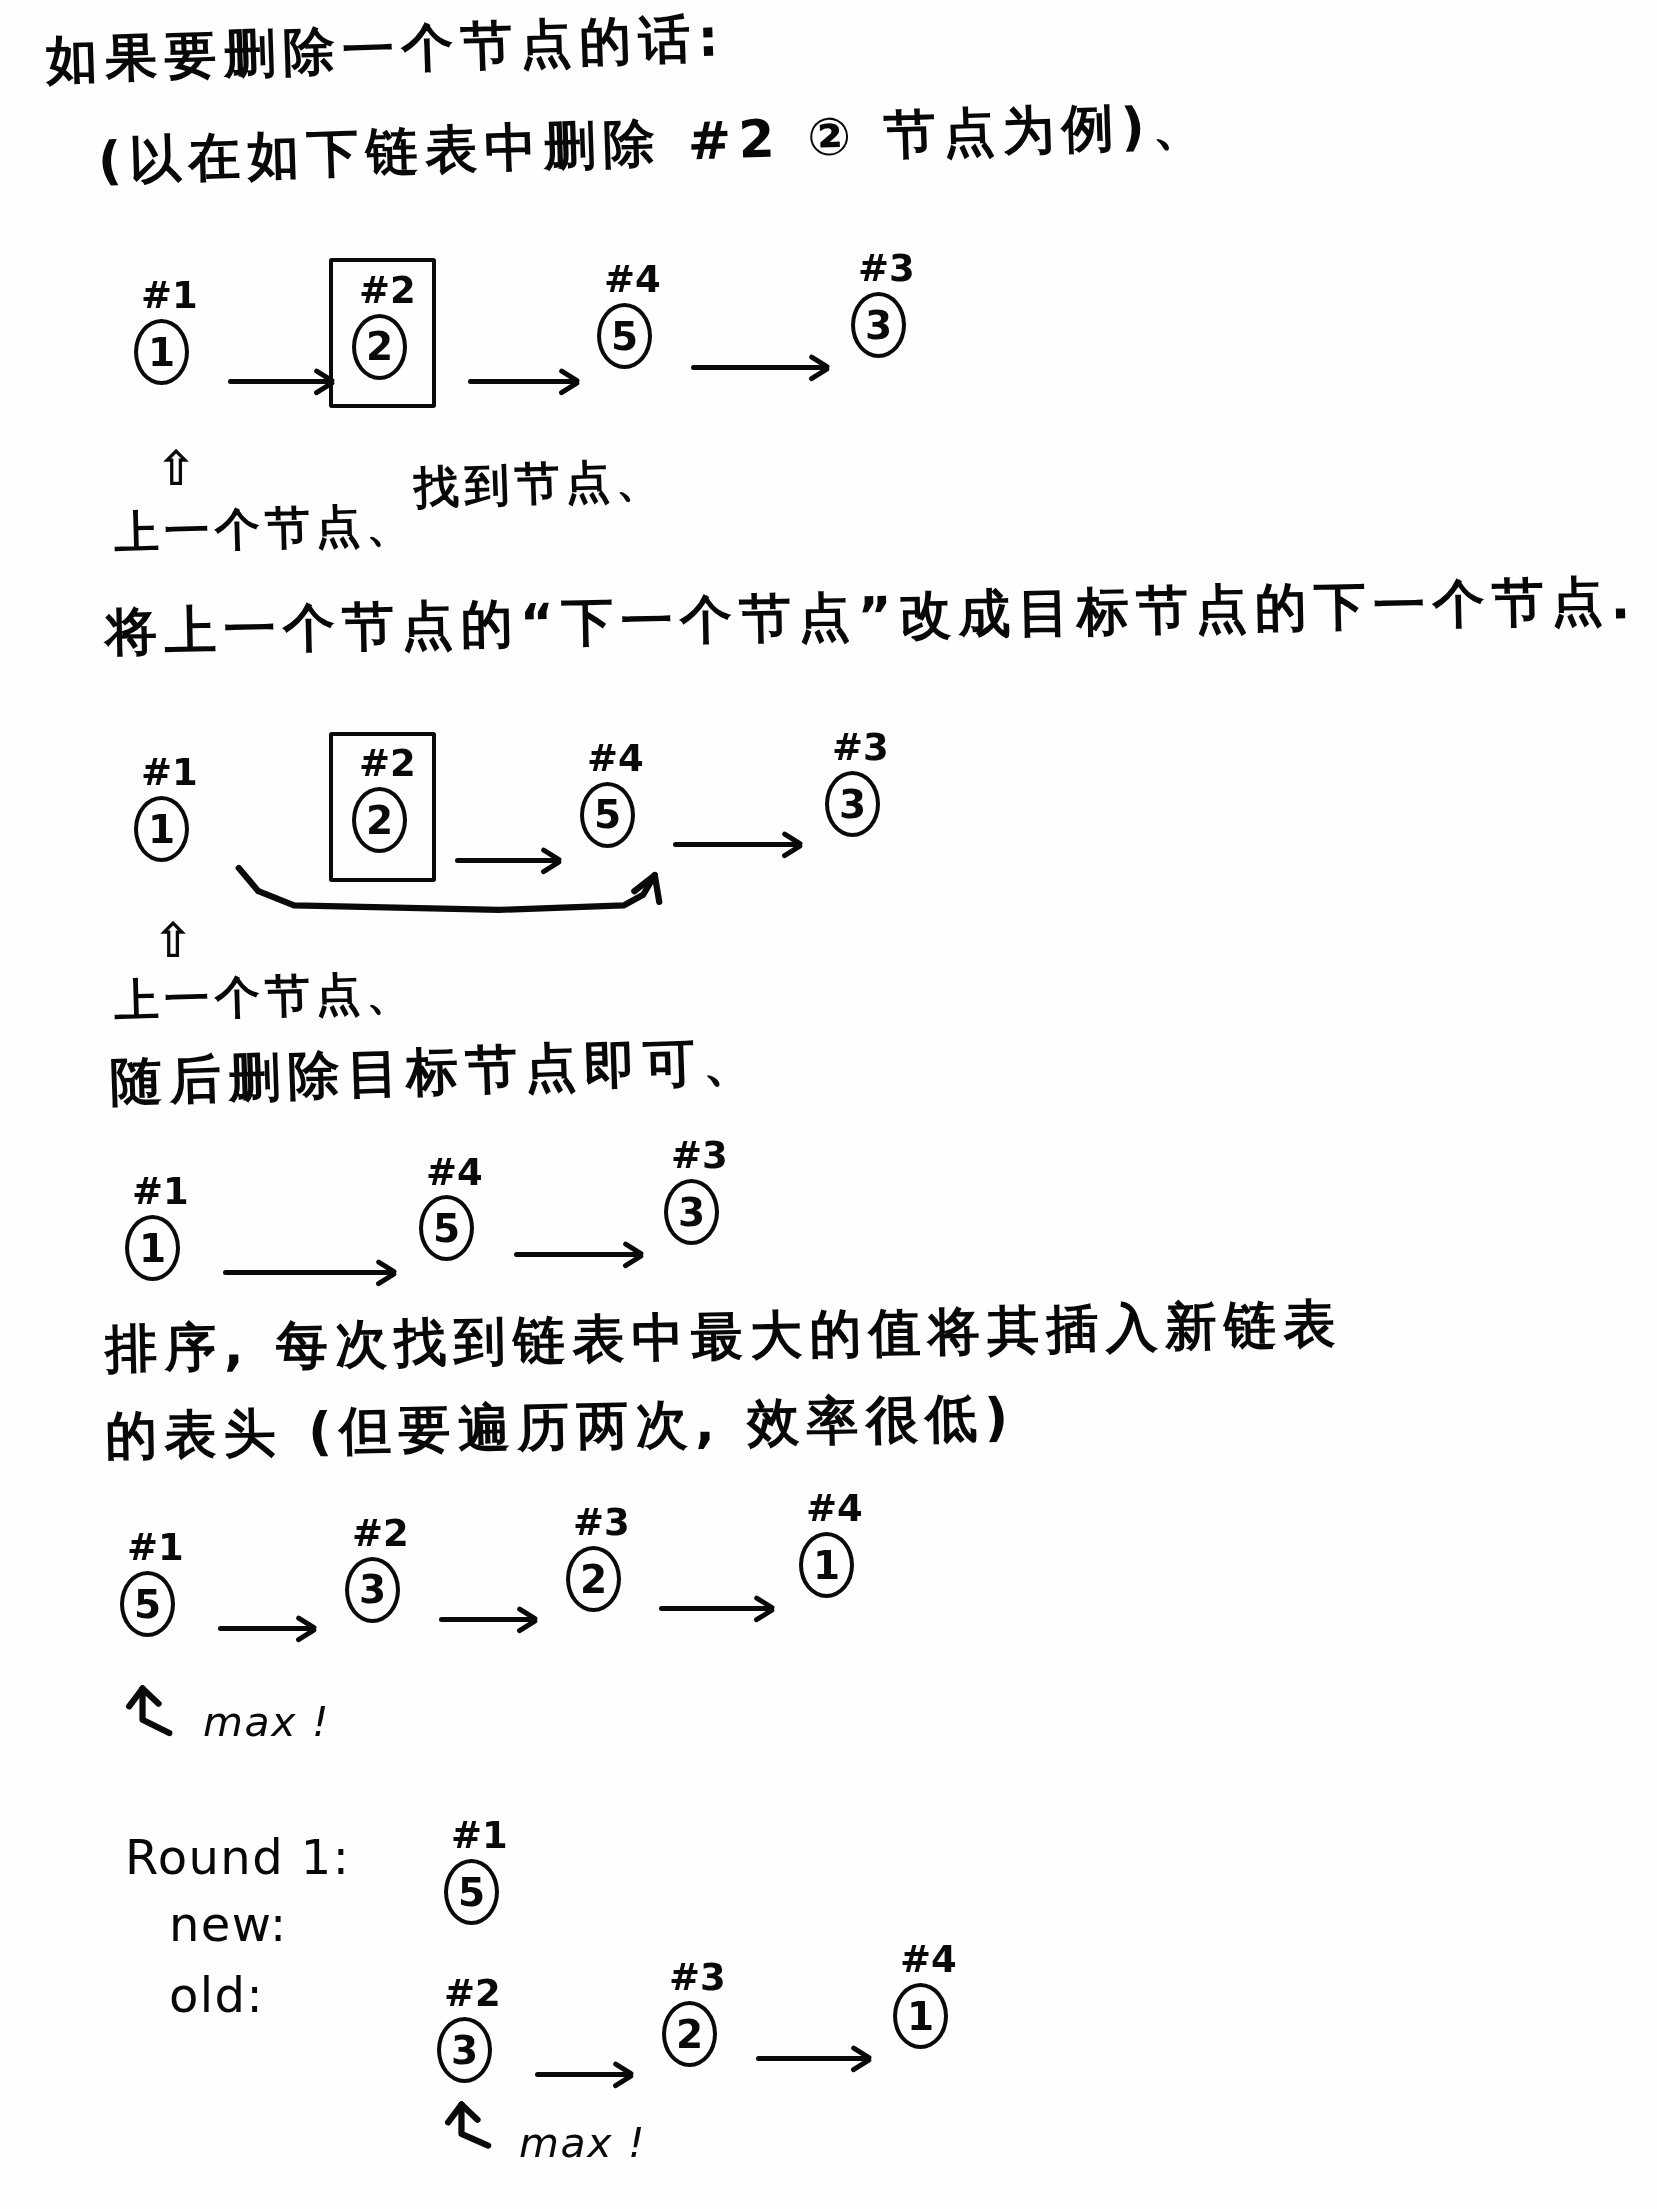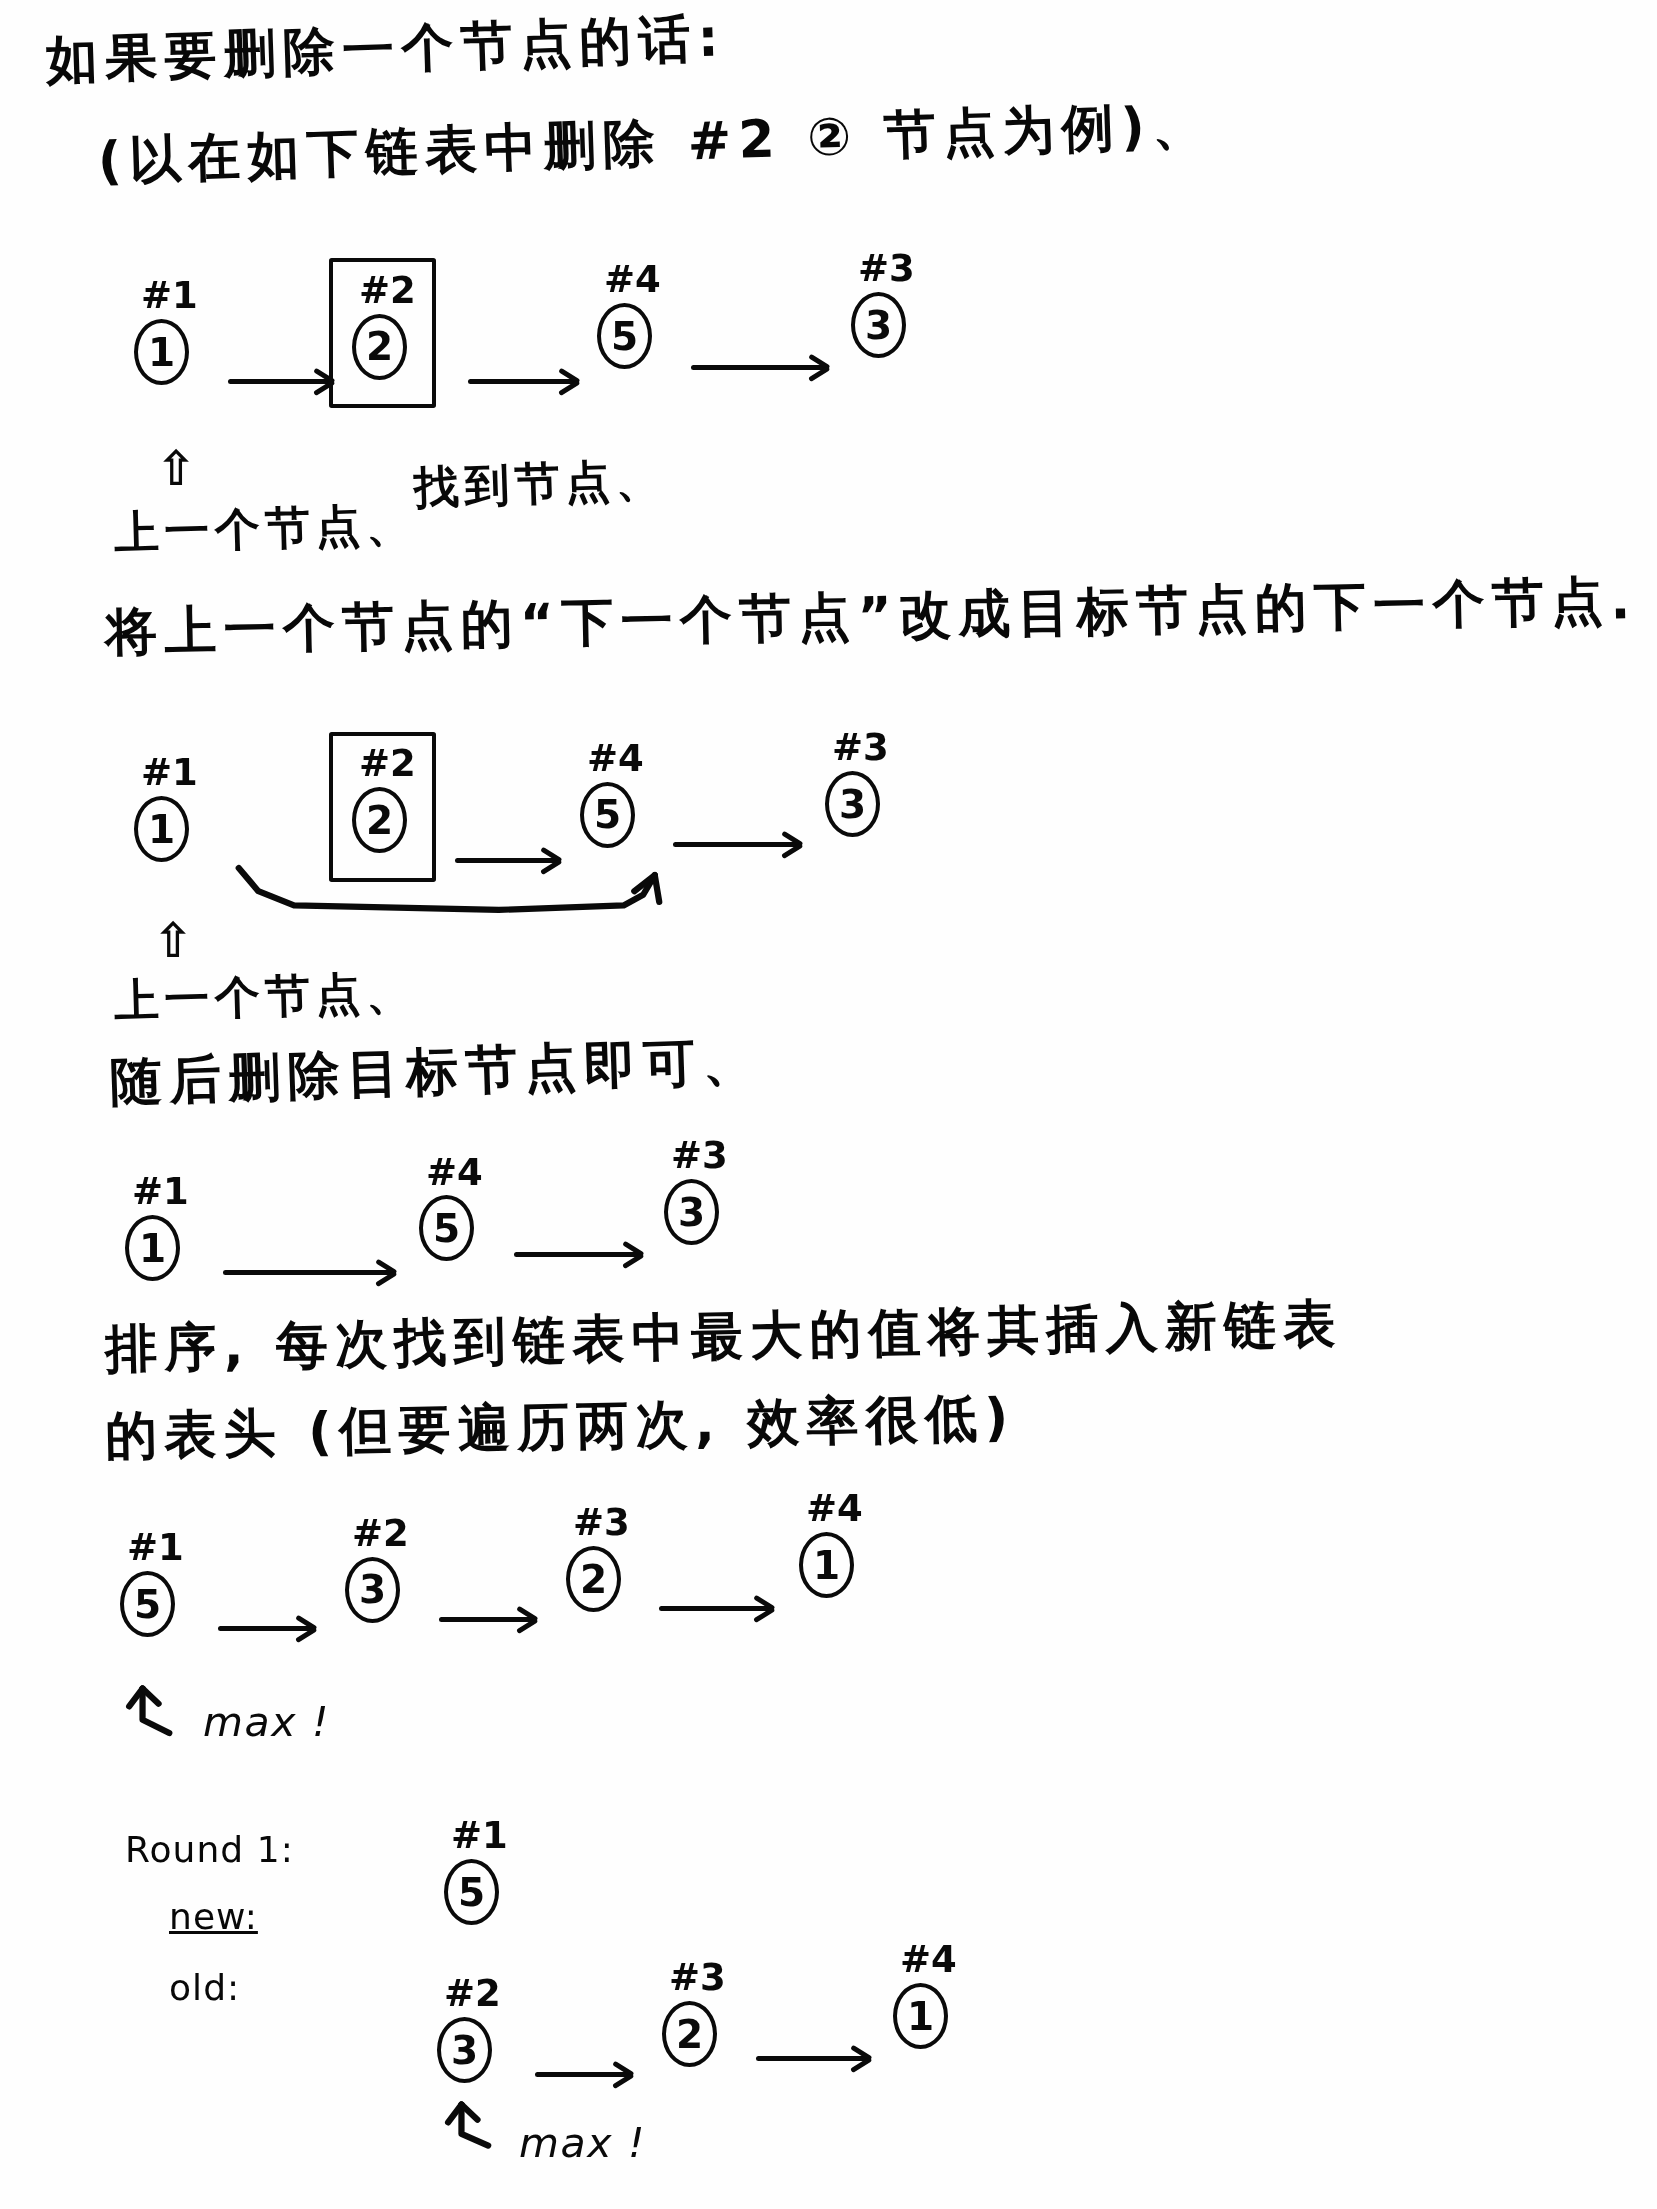--- a/index.html
+++ b/index.html
@@ -46,21 +46,21 @@
   }
   .hw-latin {
     font-family: "DejaVu Sans", sans-serif;
     font-size: 46px;
     font-weight: 500;
     font-style: italic;
     letter-spacing: 0.04em;
   }
   .hw-latin-up {
     font-family: "DejaVu Sans", sans-serif;
-    font-size: 36px;
+    font-size: 48px;
     font-weight: 500;
     letter-spacing: 0.03em;
   }
 
   
   .tilt-1 { transform: rotate(-1.6deg); }
   .tilt-2 { transform: rotate(-1.9deg); }
   .tilt-3 { transform: rotate(-1.2deg); }
 
   
@@ -307,21 +307,21 @@
     <g stroke="#0a0a0a" stroke-width="7" fill="none" stroke-linecap="round" stroke-linejoin="round">
       <path d="M 160 1895 L 160 1930 L 190 1945"></path>
       <path d="M 160 1895 L 145 1915"></path>
       <path d="M 160 1895 L 178 1912"></path>
     </g>
   </svg>
   <div class="maxmark hw-latin" style="left:203px; top:1698px;">max !</div>
 
   <div class="hw hw-latin-up" style="left:125px; top:1829px;">Round 1:</div>
 
-  <div class="hw hw-latin-up" style="left:169px; top:1896px;text-decoration:underline;">new:</div>
+  <div class="hw hw-latin-up" style="left:169px; top:1896px;">new:</div>
 
   <div class="chain" style="left:444px; top:1816px;">
     <div class="node" style="left:0px; top:0px;">
       <span class="tag">#1</span>
       <span class="bubble">5</span>
     </div>
   </div>
 
   <div class="hw hw-latin-up" style="left:169px; top:1967px;">old:</div>
 

